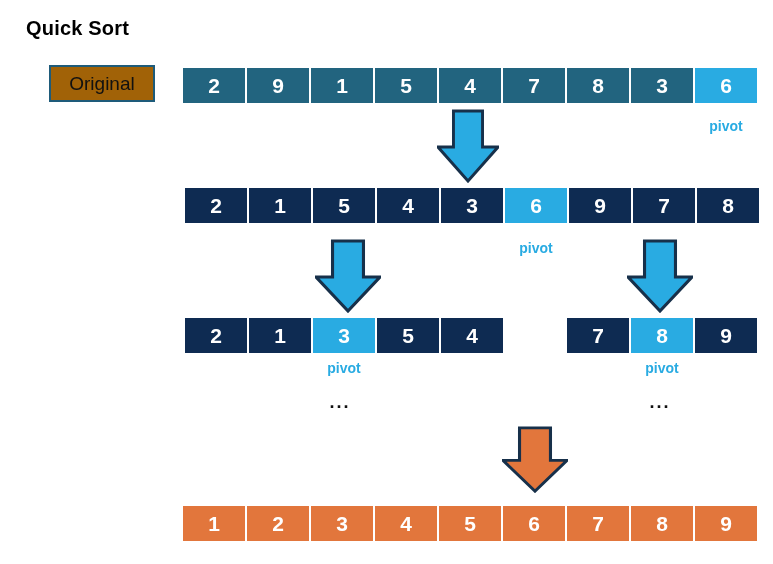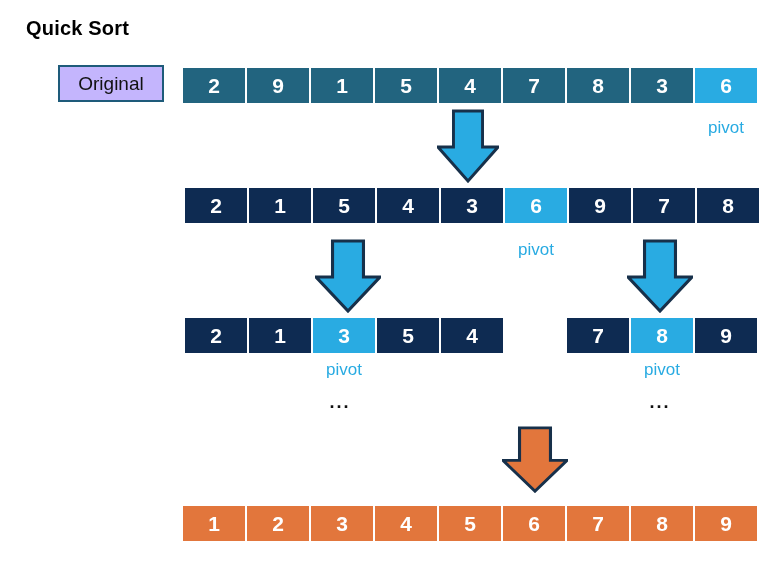--- a/index.html
+++ b/index.html
@@ -16,24 +16,24 @@
     position: absolute;
     left: 26px;
     top: 17px;
     font-size: 20px;
     font-weight: bold;
     color: #000000;
     letter-spacing: 0.2px;
   }
   .tag {
     position: absolute;
-    left: 58px;
+    left: 49px;
     width: 102px;
     height: 33px;
-    background: #c4b5fd;
+    background: #a16207;
     border: 2px solid var(--label_border);
     display: flex;
     align-items: center;
     justify-content: center;
     font-size: 19px;
     color: #111111;
   }
   #tag-original { top: 65px; }
   #tag-sorted   { top: 506px; }
 
@@ -61,22 +61,23 @@
   #row-original { left: 183px; top: 68px; }
   #row-pass1    { left: 185px; top: 188px; }
   #row-left     { left: 185px; top: 318px; }
   #row-right    { left: 567px; top: 318px; }
   #row-sorted   { left: 183px; top: 506px; }
 
   .pivot-label {
     position: absolute;
     transform: translateX(-50%);
     color: var(--pivot_blue);
-    font-size: 17px;
+    font-size: 14px;
     white-space: nowrap;
+    font-weight: bold;
   }
   #pivot-label-1 { left: 726px; top: 118px; }
   #pivot-label-2 { left: 536px; top: 240px; }
   #pivot-label-3 { left: 344px; top: 360px; }
   #pivot-label-4 { left: 662px; top: 360px; }
 
   .dots {
     position: absolute;
     transform: translateX(-50%);
     font-size: 18px;

